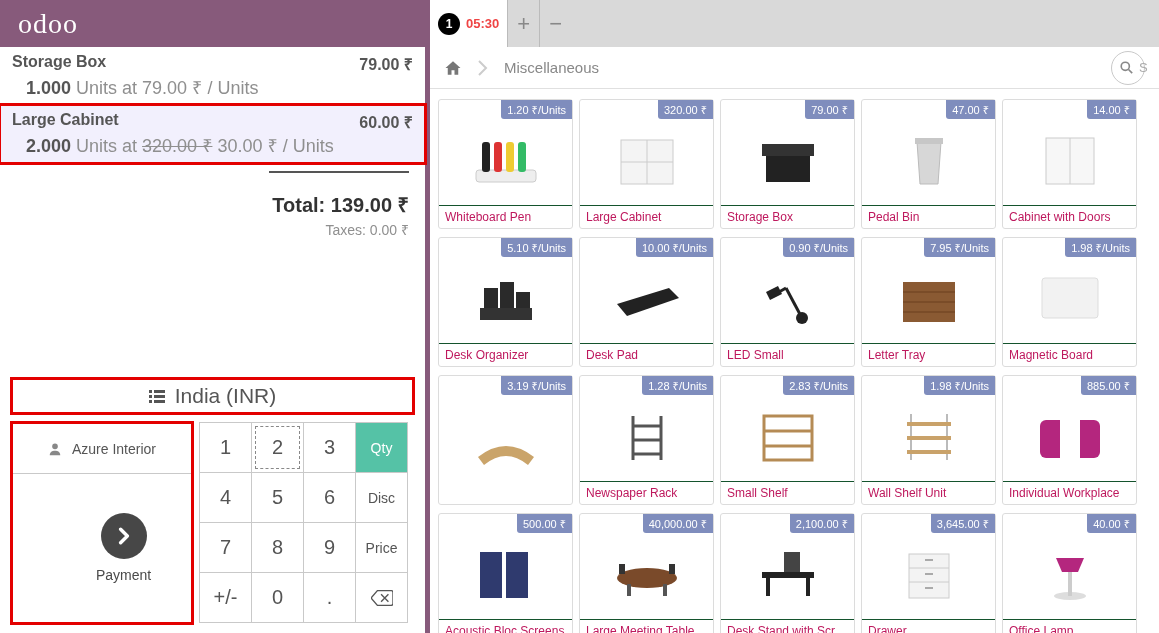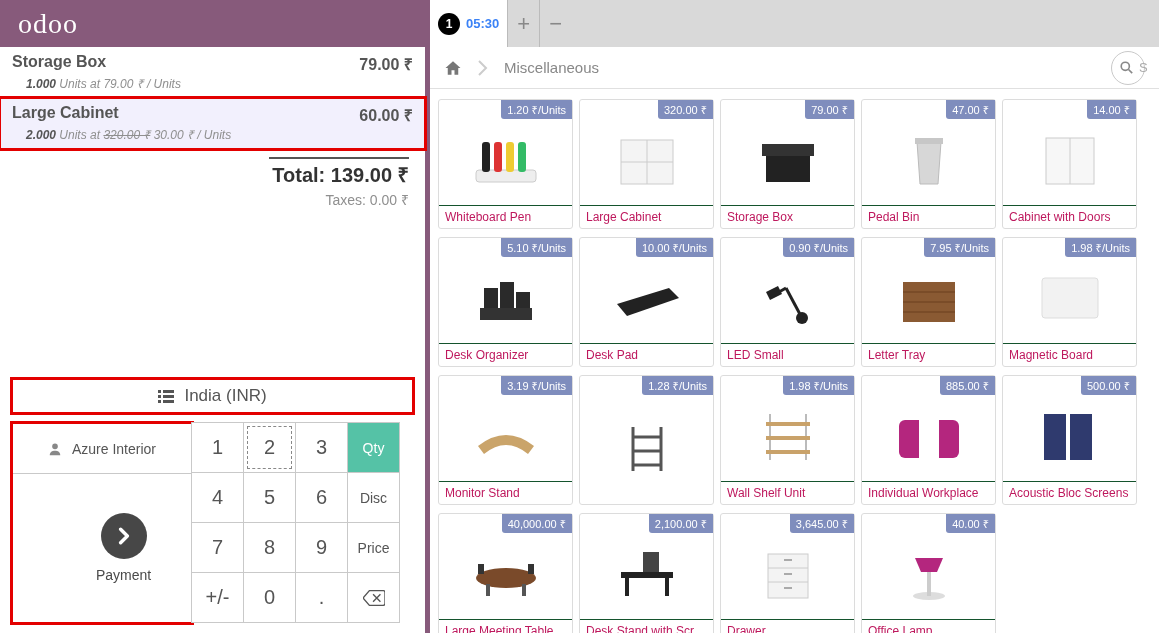--- a/index.html
+++ b/index.html
@@ -24,54 +24,54 @@
   .topbar .user{font-style:italic;padding:0 10px;color:#fff;font-size:17px;}
 
   .main{display:flex;height:586px;}
 
   
   .left{width:430px;border-right:5px solid var(--odoo-purple-dark);display:flex;flex-direction:column;}
   .order-lines{border-bottom:none;}
   .oline{padding:6px 12px;}
   .oline .row1{display:flex;font-size:16px;font-weight:600;color:#555;}
   .oline .row1 .lname{flex:1;}
-  .oline .row2{font-size:12px;color:var(--muted);padding-left:14px;font-style:italic;}
+  .oline .row2{font-size:18px;color:var(--muted);padding-left:14px;}
   .oline .row2 b{color:#555;}
   .oline.selected{background:var(--hover-line);}
   .redbox{outline:3px solid #e30000;outline-offset:-1px;}
   .strike{text-decoration:line-through;}
 
   .totals{text-align:right;padding:8px 16px 4px 16px;}
-  .total-line{width:140px;margin-left:auto;border-top:2px solid #555;padding-top:2px;font-size:20px;font-weight:600;color:#333;}
+  .total-line{width:140px;margin-left:auto;border-top:2px solid #555;padding-top:18px;font-size:20px;font-weight:600;color:#333;}
   .tax-line{font-size:14px;color:var(--muted);padding-top:2px;}
 
   .left-spacer{flex:1;}
 
-  .pricelist-btn{margin:6px 12px 4px 12px;height:34px;border:1px solid var(--border);display:flex;align-items:center;justify-content:center;gap:10px;font-size:17px;color:#555;background:#fff;}
+  .pricelist-btn{margin:6px 12px 4px 12px;height:34px;border:1px solid var(--border);display:flex;align-items:center;justify-content:center;gap:10px;font-size:21px;color:#555;background:#fff;}
   .pricelist-btn.redbox{outline:3px solid #e30000;}
 
-  .keypad-wrap{display:flex;margin:6px 12px 10px 12px;gap:0;}
+  .keypad-wrap{display:flex;margin:6px 12px 10px 12px;gap:8px;}
   .customer-col{width:180px;border:1px solid var(--border);display:flex;flex-direction:column;}
   .cust-btn{height:50px;display:flex;align-items:center;justify-content:center;gap:10px;border-bottom:1px solid var(--border);color:#555;font-size:14px;}
   .pay-btn{flex:1;display:flex;flex-direction:column;align-items:center;justify-content:center;gap:8px;padding-left:43px;}
   .pay-circle{width:46px;height:46px;border-radius:50%;background:var(--dark-circle);display:flex;align-items:center;justify-content:center;color:#fff;}
   .pay-circle svg{fill:#fff;}
   .keypad{display:grid;grid-template-columns:repeat(4,52px);grid-template-rows:repeat(4,50px);}
   .keypad .k{border:1px solid var(--border);margin-left:-1px;margin-top:-1px;display:flex;align-items:center;justify-content:center;font-size:20px;color:#555;background:#fff;}
   .keypad .k.mode{font-size:14px;}
   .keypad .k.qty{background:var(--teal);color:#fff;}
   .keypad .k.focus{outline:1.5px dashed #888;outline-offset:-5px;}
 
   
   .right{flex:1;background:#fff;display:flex;flex-direction:column;position:relative;}
 
   .tabbar{height:47px;background:#d9d9d9;display:flex;align-items:center;position:absolute;top:-47px;left:0;right:0;}
   .tabbar .tab{display:flex;align-items:center;height:47px;padding:0 8px;}
   .tabbar .num{width:22px;height:22px;border-radius:50%;background:#000;color:#fff;display:flex;align-items:center;justify-content:center;font-size:12px;margin-right:6px;font-weight:bold;}
-  .tabbar .time{font-weight:600;color:#3b82f6;font-size:13px;}
+  .tabbar .time{font-weight:600;color:#ef4444;font-size:13px;}
   .tabbar .tab.active{background:#fff;}
   .tabbar .sq{width:32px;height:47px;display:flex;align-items:center;justify-content:center;color:#888;font-size:22px;border-left:1px solid #bbb;}
 
   .breadcrumb{height:44px;margin-top:0;display:flex;align-items:center;padding:0 14px;gap:16px;border-bottom:1px solid #e0e0e0;background:#fff;}
   .breadcrumb .crumb{color:#888;font-size:15px;}
   .breadcrumb .chev{color:#ccc;}
   .breadcrumb .flexg{flex:1;}
   .search{width:34px;height:34px;border:1px solid var(--border);border-radius:17px;display:flex;align-items:center;padding:0 8px;gap:6px;color:#888;}
 
   .home-icon{width:18px;height:18px;}
@@ -341,33 +341,44 @@
           </div>
           <div class="pname">Magnetic Board</div>
         </div>
         <div class="prod">
           <div class="ptag">3.19 ₹/Units</div>
           <div class="pimg">
             <svg xmlns="http://www.w3.org/2000/svg" class="viz" viewBox="0 0 80 60">
               <path d="M12 40 Q40 18 68 40 L62 48 Q40 30 18 48 Z" fill="#caa46a"></path>
             </svg>
           </div>
-          <div class="pname">Monitor Stand</div>
         </div>
         <div class="prod">
           <div class="ptag">1.28 ₹/Units</div>
           <div class="pimg">
             <svg xmlns="http://www.w3.org/2000/svg" class="viz" viewBox="0 0 80 60">
               <line x1="26" y1="10" x2="26" y2="54" stroke="#555" stroke-width="3"></line>
               <line x1="54" y1="10" x2="54" y2="54" stroke="#555" stroke-width="3"></line>
               <line x1="26" y1="20" x2="54" y2="20" stroke="#555" stroke-width="3"></line>
               <line x1="26" y1="34" x2="54" y2="34" stroke="#555" stroke-width="3"></line>
               <line x1="26" y1="48" x2="54" y2="48" stroke="#555" stroke-width="3"></line>
             </svg>
           </div>
+          <div class="pname">Newspaper Rack</div>
+        </div>
+        <div class="prod">
+          <div class="ptag">2.83 ₹/Units</div>
+          <div class="pimg">
+            <svg xmlns="http://www.w3.org/2000/svg" class="viz" viewBox="0 0 80 60">
+              <rect x="16" y="10" width="48" height="44" fill="none" stroke="#b58b55" stroke-width="3"></rect>
+              <line x1="16" y1="25" x2="64" y2="25" stroke="#b58b55" stroke-width="3"></line>
+              <line x1="16" y1="40" x2="64" y2="40" stroke="#b58b55" stroke-width="3"></line>
+            </svg>
+          </div>
+          <div class="pname">Small Shelf</div>
         </div>
         <div class="prod">
           <div class="ptag">1.98 ₹/Units</div>
           <div class="pimg">
             <svg xmlns="http://www.w3.org/2000/svg" class="viz" viewBox="0 0 80 60">
               <line x1="22" y1="8" x2="22" y2="54" stroke="#bbb" stroke-width="2"></line>
               <line x1="58" y1="8" x2="58" y2="54" stroke="#bbb" stroke-width="2"></line>
               <rect x="18" y="16" width="44" height="4" fill="#c9a26a"></rect>
               <rect x="18" y="30" width="44" height="4" fill="#c9a26a"></rect>
               <rect x="18" y="44" width="44" height="4" fill="#c9a26a"></rect>

